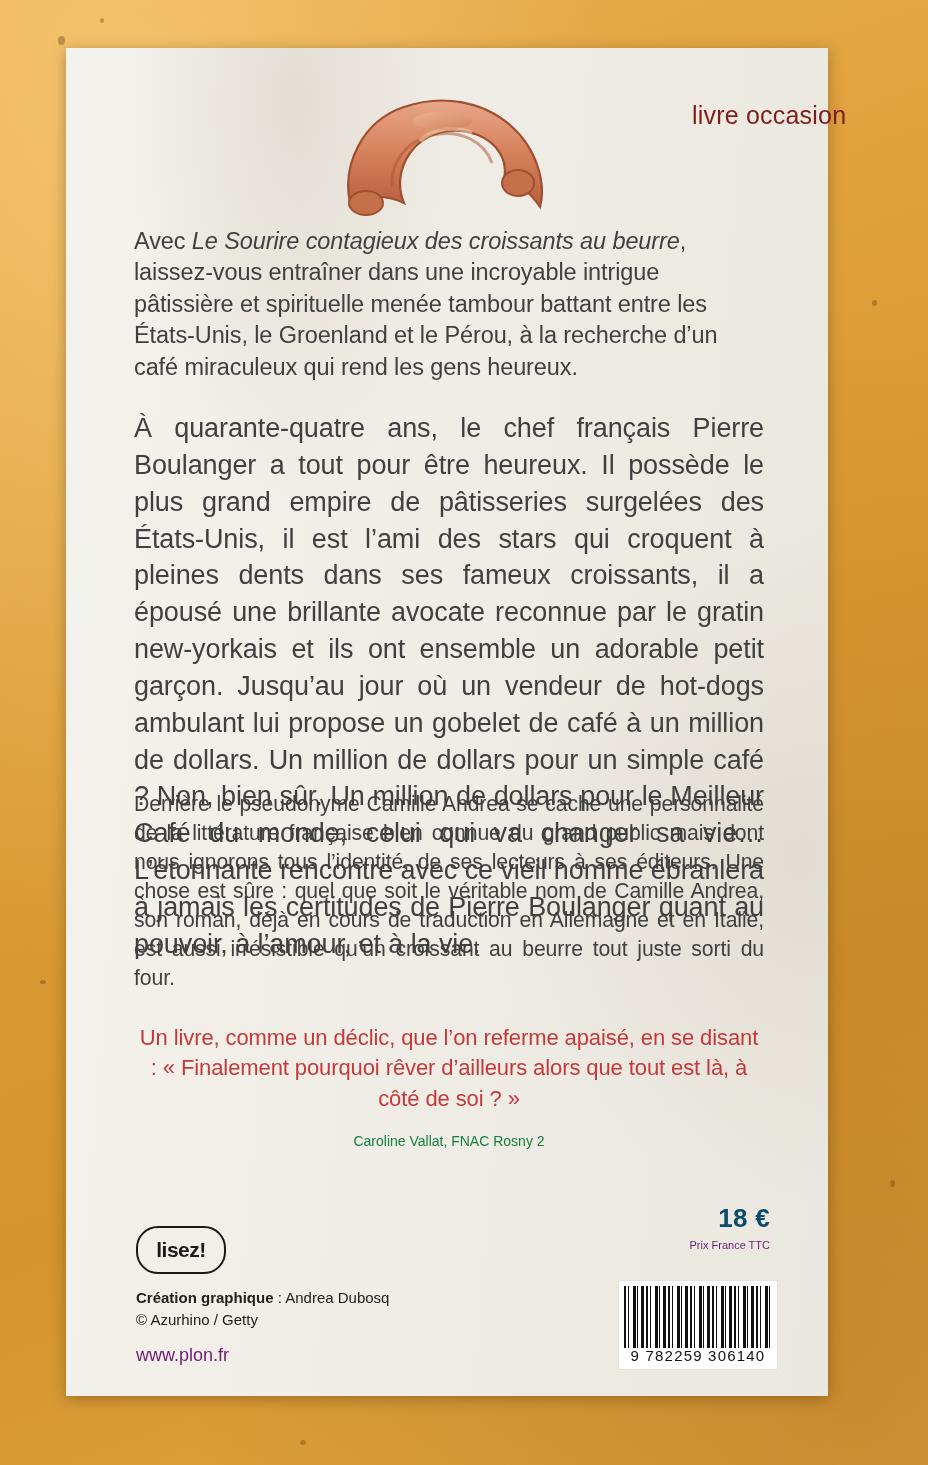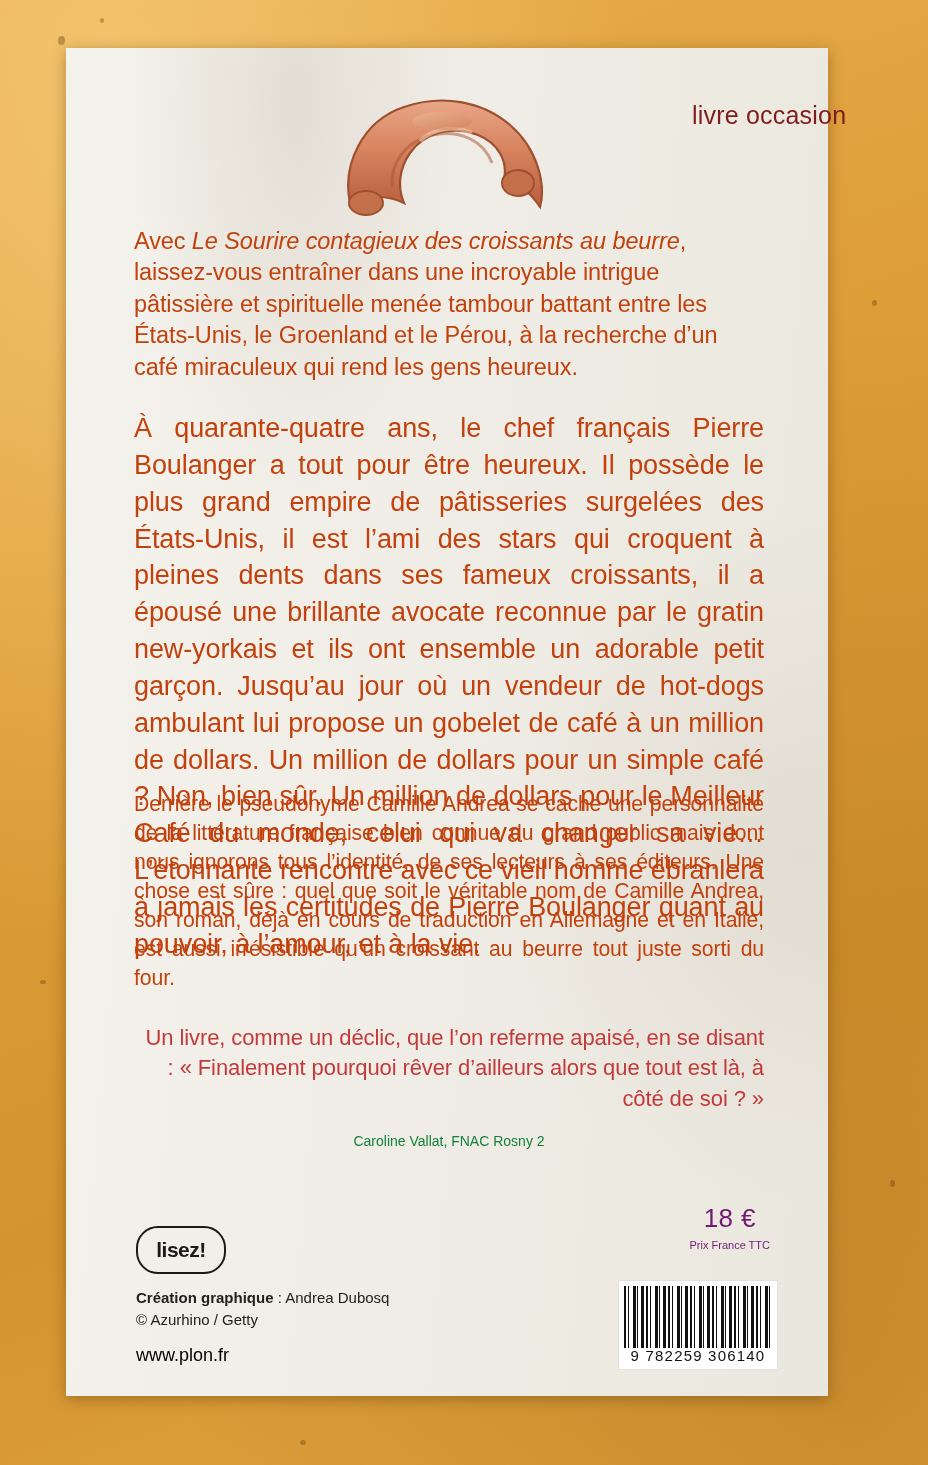--- a/index.html
+++ b/index.html
@@ -72,21 +72,21 @@
     display: flex;
     align-items: center;
     justify-content: center;
   }
 
   
   .col {
     position: absolute;
     left: 68px;
     width: 630px;
-    color: #c2410c;
+    color: #404040;
   }
 
   #lede {
     top: 178px;
     font-size: 23.5px;
     line-height: 1.34;
     letter-spacing: -0.1px;
   }
   #lede .ital {
     font-style: italic;
@@ -107,21 +107,21 @@
     line-height: 1.365;
     text-align: justify;
     letter-spacing: -0.1px;
   }
 
   #pull-quote {
     top: 975px;
     color: #c43a3a;
     font-size: 22px;
     line-height: 1.38;
-    text-align: right;
+    text-align: center;
     letter-spacing: -0.1px;
   }
   #quote-attrib {
     position: absolute;
     left: 68px;
     width: 630px;
     top: 1085px;
     text-align: center;
     font-size: 14px;
     color: #15803d;
@@ -129,24 +129,23 @@
 
   
   #price-block {
     position: absolute;
     right: 58px;
     top: 1155px;
     text-align: right;
   }
   #price-value {
     font-size: 26px;
-    font-weight: normal;
-    color: #701a75;
+    font-weight: bold;
+    color: #0c4a6e;
     letter-spacing: 0.3px;
-    text-align: center;
   }
   #price-label {
     margin-top: 5px;
     font-size: 11px;
     color: #701a75;
   }
 
   
   #lisez-logo {
     position: absolute;
@@ -173,21 +172,21 @@
     font-size: 15px;
     line-height: 1.48;
     color: #23201d;
   }
   #credits .strong { font-weight: bold; }
   #website {
     position: absolute;
     left: 70px;
     top: 1297px;
     font-size: 18px;
-    color: #000000;
+    color: #701a75;
   }
 
   
   #barcode-box {
     position: absolute;
     left: 552px;
     top: 1232px;
     width: 160px;
     height: 90px;
     background: #ffffff;

